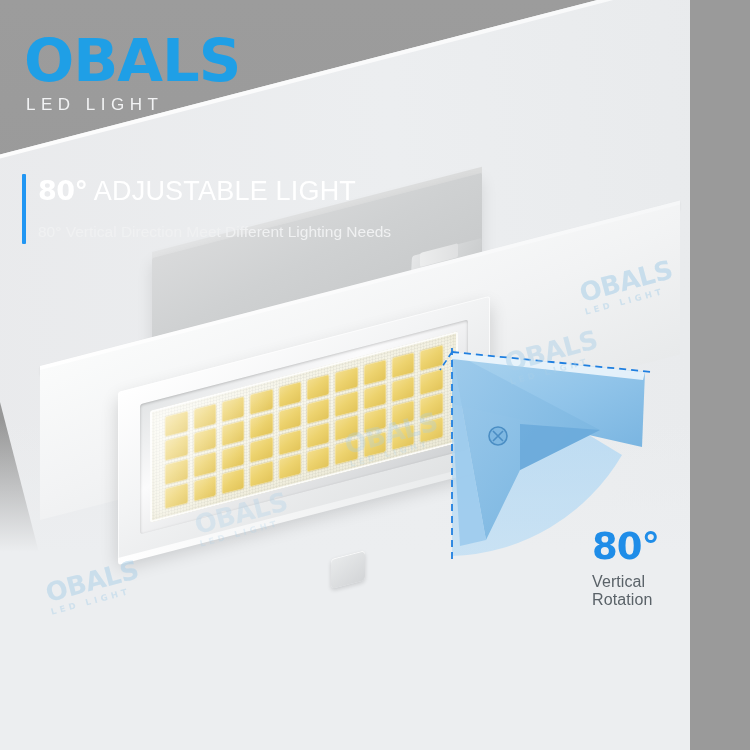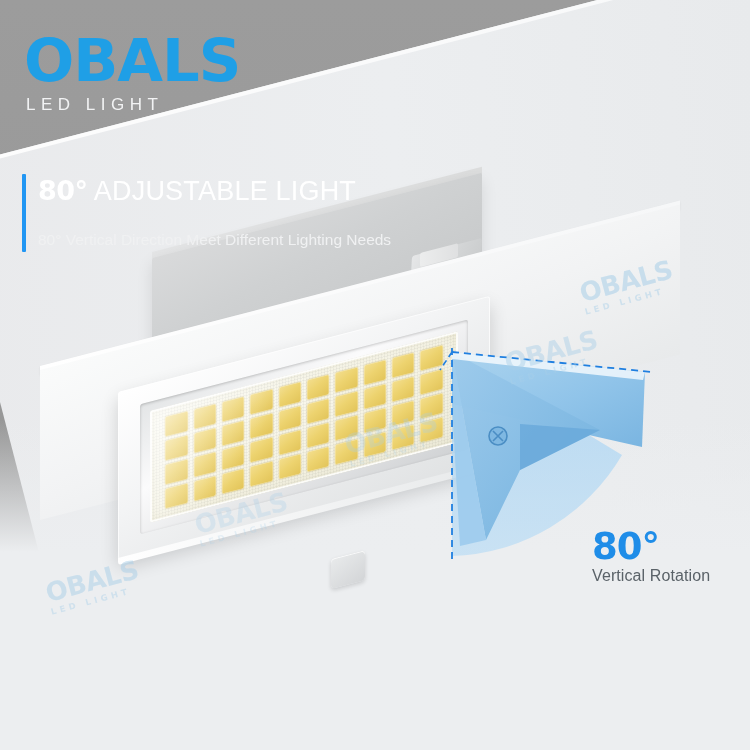--- a/index.html
+++ b/index.html
@@ -1,21 +1,21 @@
 <!DOCTYPE html>
 <html><head>
 <meta charset="utf-8">
 <style>
   html,body{margin:0;padding:0;}
   body{
     width:750px;height:750px;overflow:hidden;
     font-family:"Liberation Sans",sans-serif;
     background:#9a9a9a;
   }
-  #stage{position:relative;width:750px;height:750px;overflow:hidden;background:#9a9a9a;}
+  #stage{position:relative;width:690px;height:750px;overflow:hidden;background:#9a9a9a;}
 
   
   .bg-top{position:absolute;inset:0;background:linear-gradient(180deg,#9c9c9c 0%,#989898 55%,#8e8e8e 100%);}
   
   .wall-band{
     position:absolute;left:-60px;top:170px;width:900px;height:700px;
     background:linear-gradient(100deg,#e9eaec 0%,#eceef0 45%,#e6e8ea 100%);
     transform:rotate(-14.5deg);transform-origin:0 0;
   }
   .wall-band-edge{
@@ -139,29 +139,29 @@
     font-family:"Liberation Sans",sans-serif;
   }
 
   
   .headline{position:absolute;left:22px;top:174px;display:flex;align-items:stretch;}
   .accent-bar{width:4px;background:#2196f3;margin-right:12px;border-radius:1px;}
   .head-text{display:flex;flex-direction:column;justify-content:center;}
   .head-line1{font-size:27px;color:#ffffff;line-height:34px;white-space:nowrap;}
   .head-line1 .deg{font-weight:bold;font-family:"DejaVu Sans",sans-serif;letter-spacing:-.5px;}
   .head-line1 .rest{font-weight:normal;letter-spacing:.2px;}
-  .head-line2{font-size:15.5px;color:#f0f1f2;line-height:24px;margin-top:20px;white-space:nowrap;}
+  .head-line2{font-size:15.5px;color:#f0f1f2;line-height:24px;margin-top:12px;white-space:nowrap;}
 
   
   .callout{position:absolute;left:592px;top:528px;text-align:left;}
   .callout-num{
     font-size:37px;font-weight:bold;color:#1f8de8;line-height:38px;
     font-family:"DejaVu Sans",sans-serif;letter-spacing:-1px;
   }
-  .callout-label{font-size:16px;color:#5a6268;margin-top:1px;letter-spacing:.1px;}
+  .callout-label{font-size:16px;color:#5a6268;margin-top:7px;letter-spacing:.1px;}
 
   
   .wm{
     position:absolute;color:#a9cfe8;opacity:.55;
     font-family:"DejaVu Sans",sans-serif;font-weight:bold;
     pointer-events:none;user-select:none;white-space:nowrap;
   }
   .wm .wm-main{display:block;font-size:26px;letter-spacing:-.5px;line-height:26px;}
   .wm .wm-sub{display:block;font-size:8.5px;letter-spacing:3.6px;line-height:12px;
     font-weight:bold;opacity:.85;}

